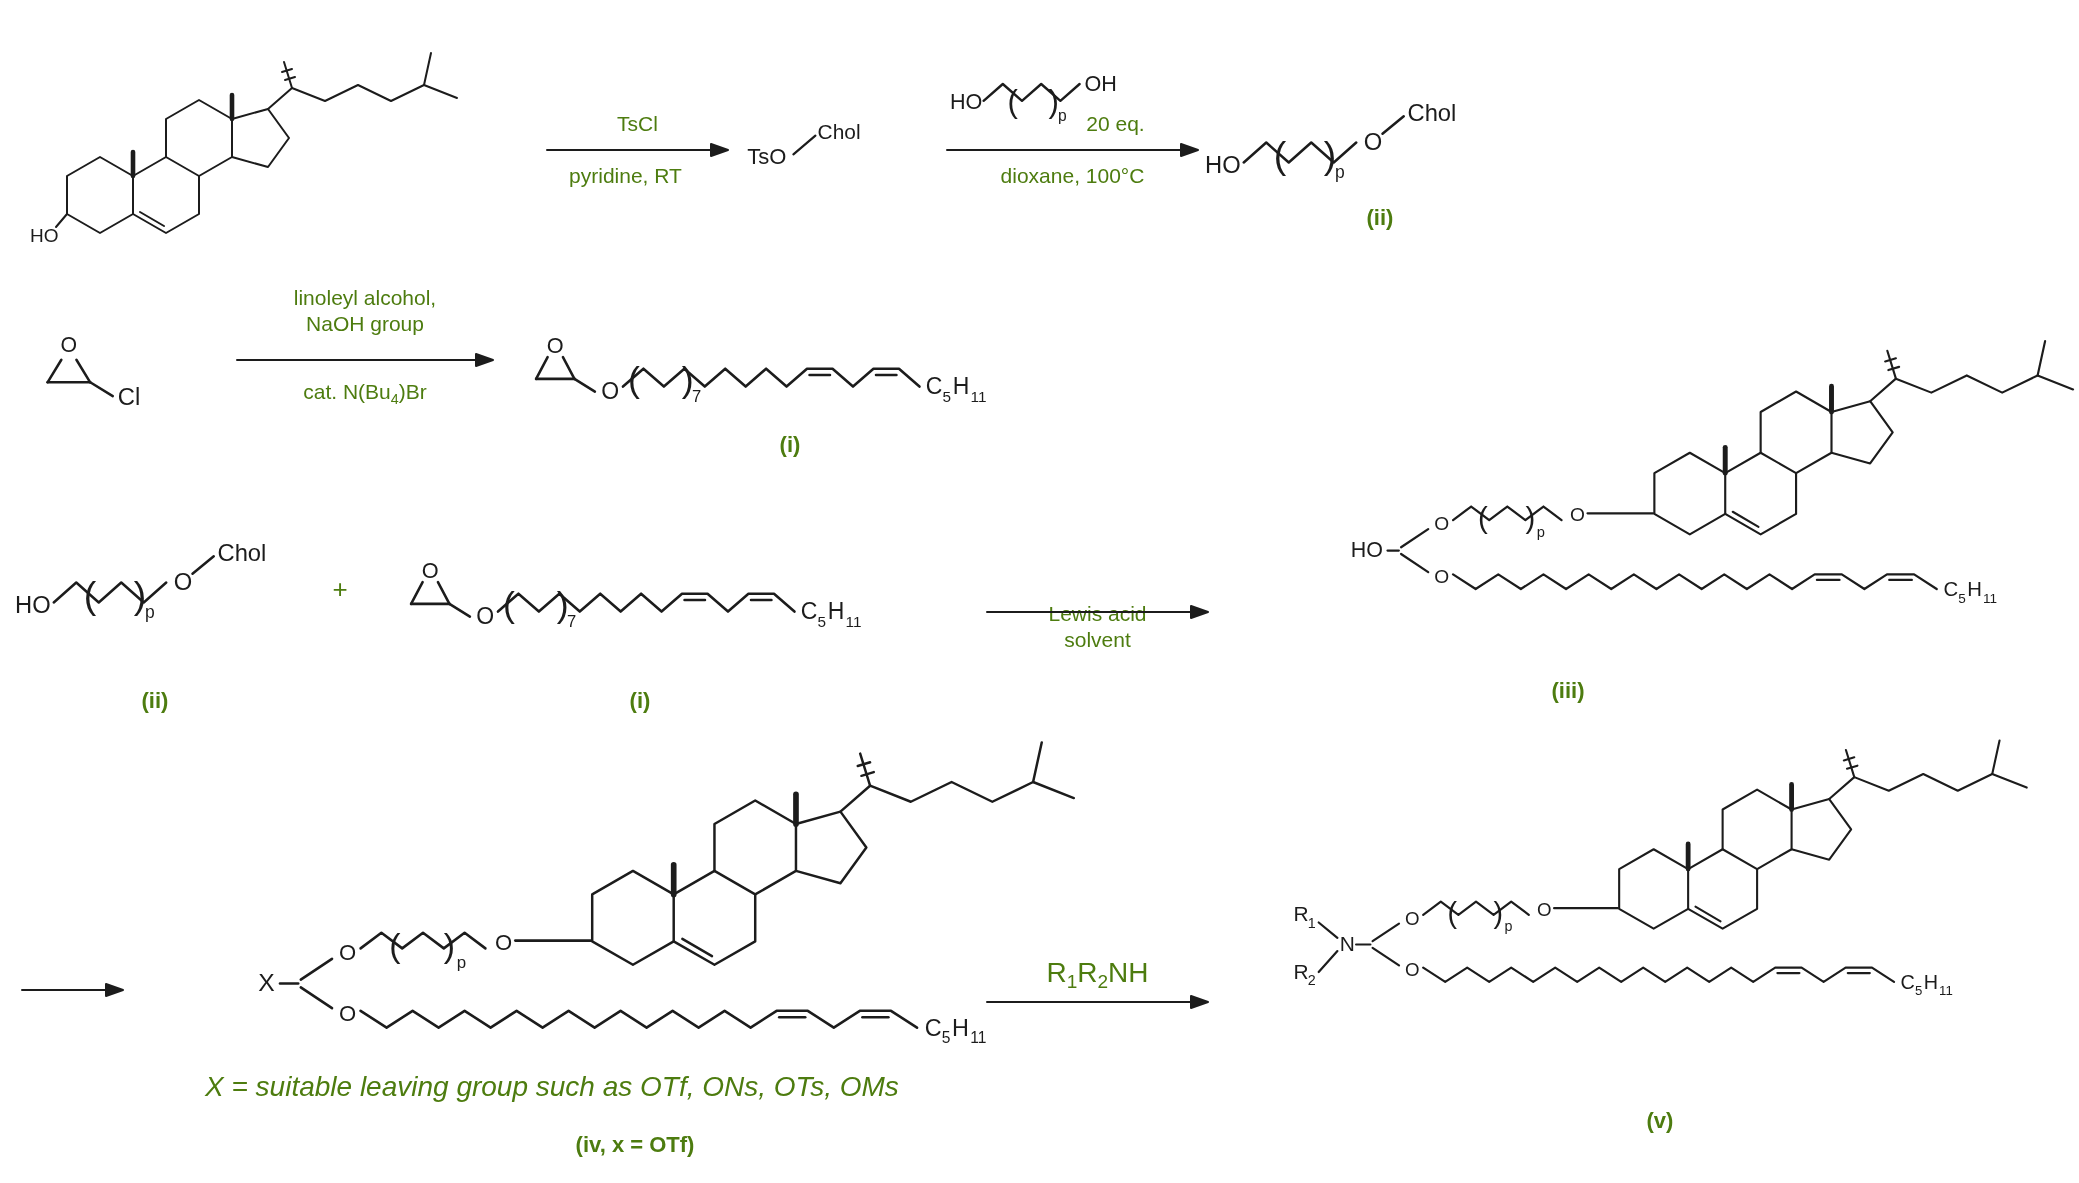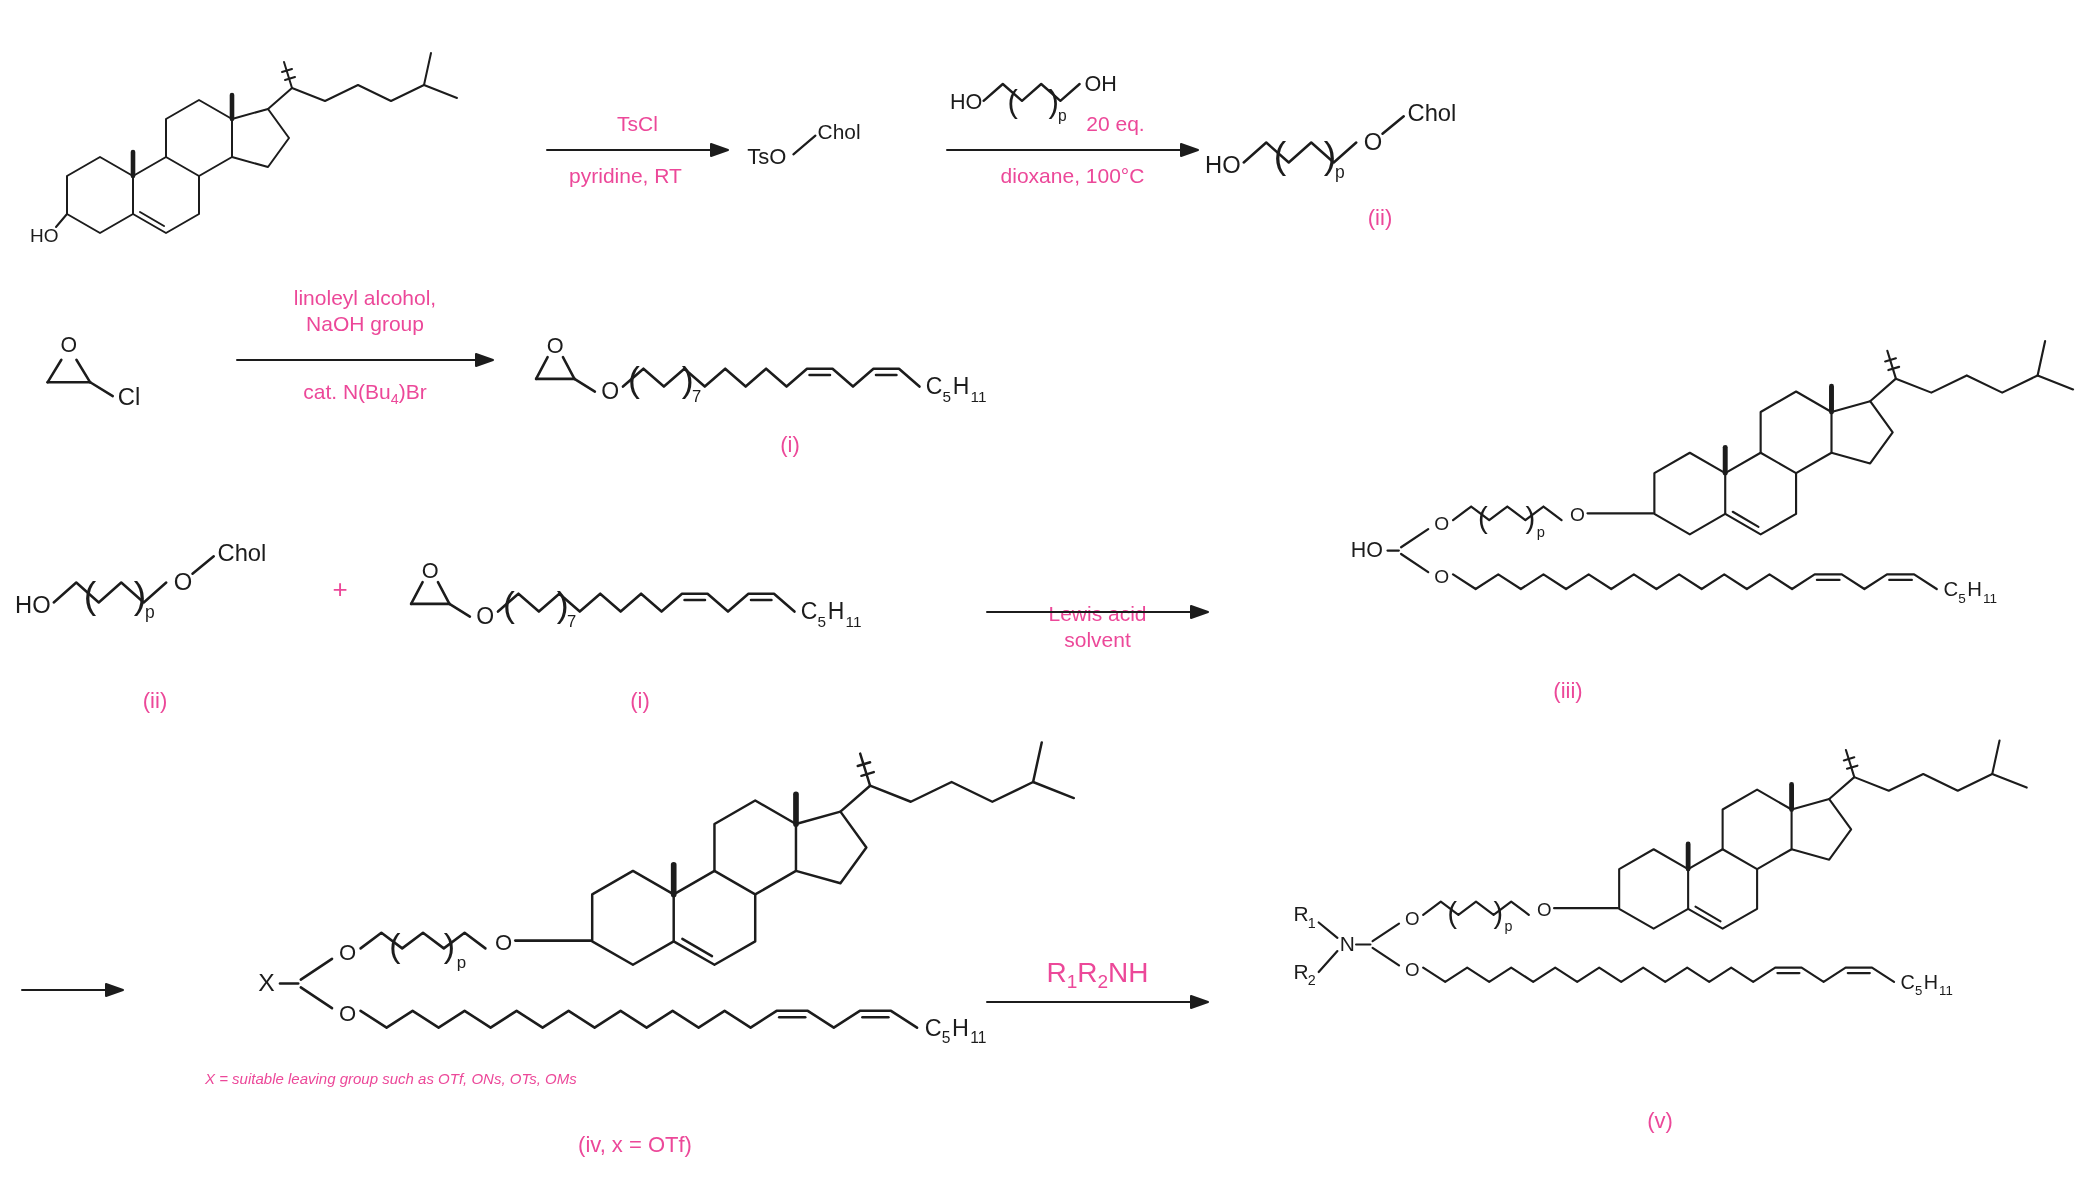--- a/index.html
+++ b/index.html
@@ -1,21 +1,21 @@
 <!DOCTYPE html>
 <html><head>
 <meta charset="utf-8">
 <style>
   * {margin:0; padding:0; box-sizing:border-box}
   body {background:#ffffff}
   .scheme {position:relative; width:2079px; height:1183px; background:#ffffff;
            font-family:"Liberation Sans", sans-serif; color:#1c1c1c; overflow:hidden}
-  .lbl {position:absolute; text-align:center; font-size:21px; line-height:1.18; color:#ec4899}
-  .lbl.bold {font-weight:400; font-size:22px}
-  .lbl.italic {font-style:italic; font-size:15px; text-align:right; white-space:nowrap}
+  .lbl {position:absolute; text-align:center; font-size:21px; line-height:1.18; color:#4d7c0f}
+  .lbl.bold {font-weight:700; font-size:22px}
+  .lbl.italic {font-style:italic; font-size:28px; text-align:right; white-space:nowrap}
   .lbl.plus {font-size:26px; font-weight:400}
   .sub {font-size:0.68em; vertical-align:-0.32em}
   .struct, .rxn-arrow {position:absolute}
   .scheme svg line, .scheme svg polyline, .scheme svg polygon
       {stroke:#1c1c1c; stroke-width:2; fill:none; stroke-linecap:round; stroke-linejoin:round}
   .scheme svg line.thick {stroke-width:4.6}
   .scheme svg polygon.head {fill:#1c1c1c; stroke:#1c1c1c}
   .scheme svg text {fill:#1c1c1c; stroke:none; font-family:"Liberation Sans", sans-serif}
 </style>
 </head>

